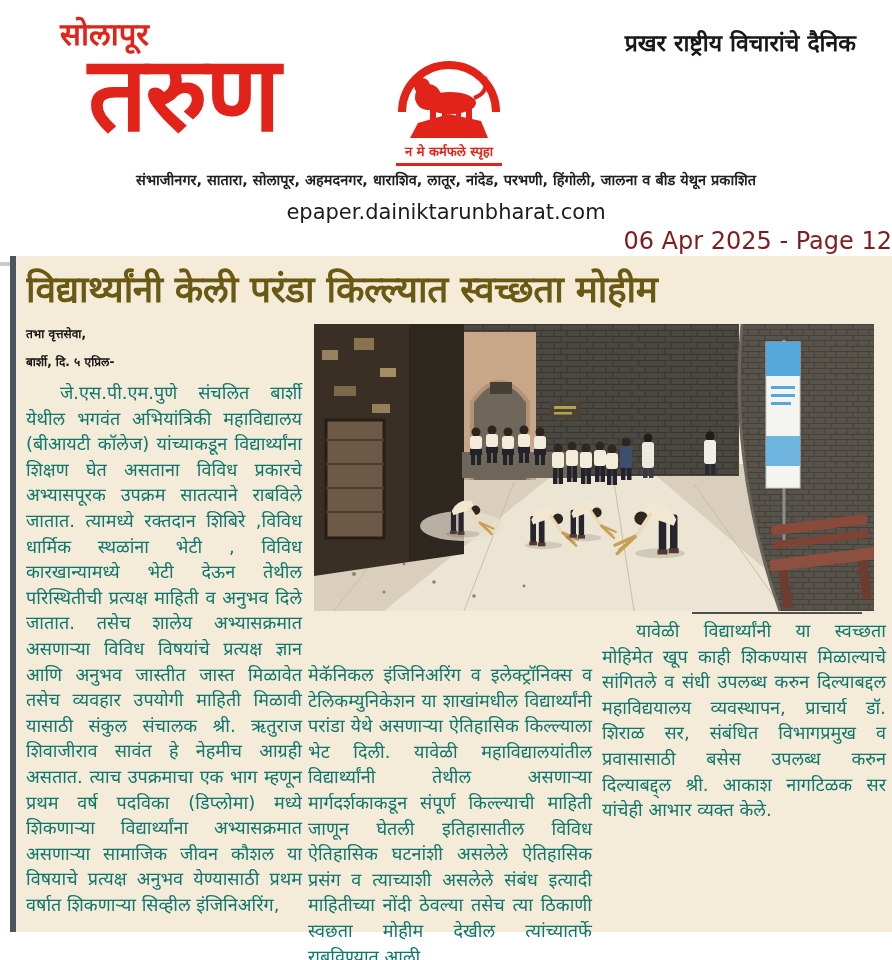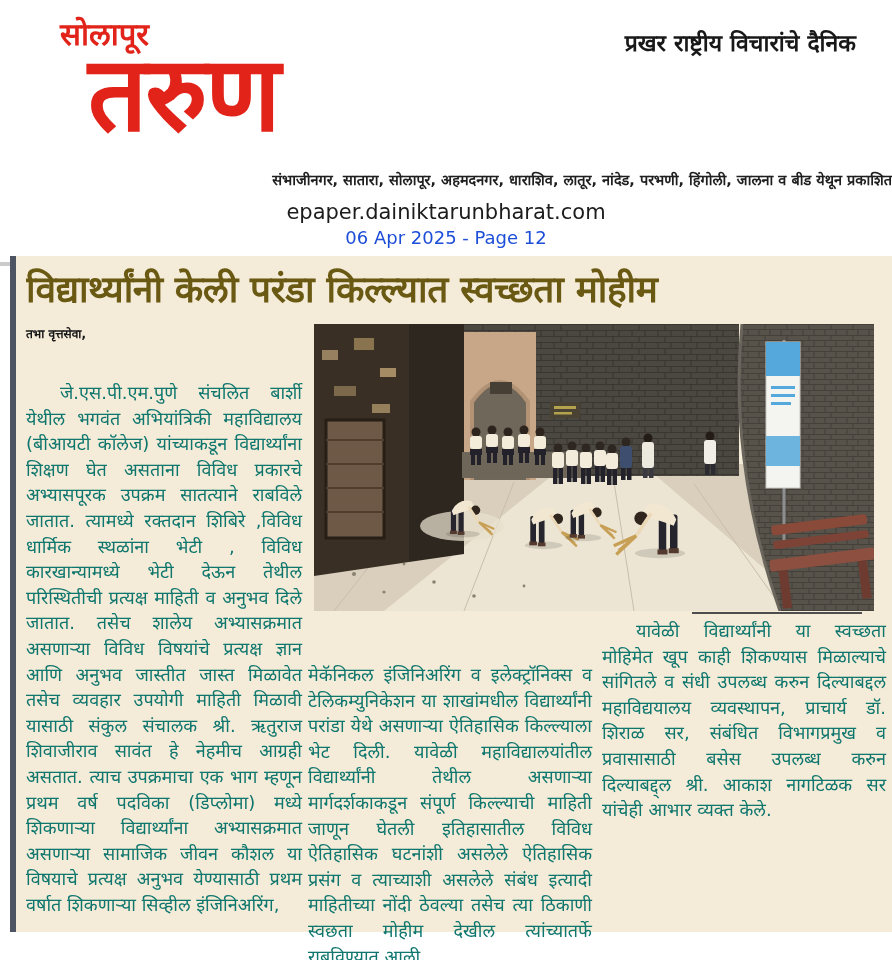--- a/index.html
+++ b/index.html
@@ -7,23 +7,23 @@
         font-family:"DejaVu Sans","Liberation Sans",sans-serif;}
   .abs{position:absolute;}
 
   
   .edition{left:60px;top:12px;font-size:31px;font-weight:700;color:#e2231a;}
   .big-title{font-size:104px;line-height:1;font-weight:700;color:#e2231a;letter-spacing:-2px;white-space:nowrap;}
   .t1{left:88px;top:42px;}
   .t2{left:514px;top:42px;}
   .logo-box{left:388px;top:50px;width:122px;height:124px;}
   .tagline{right:36px;top:26px;font-size:23px;font-weight:700;color:#181818;}
-  .cities{left:0;top:169px;width:100%;text-align:right;font-size:14.5px;font-weight:700;color:#1f1f1f;}
+  .cities{left:0;top:169px;width:100%;text-align:center;font-size:14.5px;font-weight:700;color:#1f1f1f;}
   .epaper-url{left:0;top:200px;width:100%;text-align:center;font-size:21px;color:#1c1c1c;}
-  .date-page{left:0;top:227px;width:100%;text-align:center;font-size:18px;color:#1d4ed8;}
+  .date-page{left:0;top:227px;width:100%;text-align:right;font-size:24px;color:#7f1d1d;}
   .top-rule{left:0;top:262px;width:892px;height:4px;background:#cbcbcb;}
 
   
   .article{left:10px;top:256px;width:882px;height:676px;}
   .leftbar{left:0;top:0;width:6px;height:676px;background:#4d5563;}
   .article-inner{left:6px;top:0;width:876px;height:676px;background:#f4ecd8;}
   .headline{left:10px;top:6px;width:858px;font-size:37px;font-weight:700;color:#6a5913;
             white-space:nowrap;overflow:hidden;letter-spacing:-0.5px;}
   .byline{left:10px;top:64px;font-size:12px;font-weight:700;color:#151515;line-height:28px;}
   .body-text{font-size:18px;line-height:25.6px;text-align:justify;color:#0f766e;}
@@ -38,35 +38,52 @@
 </head>
 <body>
 
 <div id="page">
 
   <div class="abs edition">सोलापूर</div>
   <div class="abs tagline">प्रखर राष्ट्रीय विचारांचे दैनिक</div>
 
   <div class="abs big-title t1">तरुण</div>
 
+  <div class="abs logo-box">
+    <svg width="122" height="124" viewBox="0 0 122 124">
+      <path d="M14,62 A47,47 0 0 1 108,62" fill="none" stroke="#e2231a" stroke-width="8"></path>
+      <polygon points="22,88 100,88 93,71 61,64 30,73" fill="#e2231a"></polygon>
+      <ellipse cx="62" cy="53" rx="26" ry="11" fill="#e2231a"></ellipse>
+      <circle cx="40" cy="47" r="13" fill="#e2231a"></circle>
+      <circle cx="34" cy="36" r="8" fill="#e2231a"></circle>
+      <rect x="42" y="58" width="6" height="15" fill="#e2231a"></rect>
+      <rect x="54" y="60" width="5" height="13" fill="#e2231a"></rect>
+      <rect x="68" y="60" width="5" height="13" fill="#e2231a"></rect>
+      <rect x="78" y="58" width="6" height="15" fill="#e2231a"></rect>
+      <path d="M86,48 q15,-5 11,-21" fill="none" stroke="#e2231a" stroke-width="4"></path>
+      <text x="61" y="106" text-anchor="middle" font-size="13" font-weight="bold" fill="#e2231a">न मे कर्मफले स्पृहा</text>
+      <rect x="8" y="113" width="106" height="3" fill="#e2231a"></rect>
+    </svg>
+  </div>
 
 
   <div class="abs cities">संभाजीनगर, सातारा, सोलापूर, अहमदनगर, धाराशिव, लातूर, नांदेड, परभणी, हिंगोली, जालना व बीड येथून प्रकाशित</div>
   <div class="abs epaper-url">epaper.dainiktarunbharat.com</div>
   <div class="abs date-page">06 Apr 2025 - Page 12</div>
   <div class="abs top-rule"></div>
 
   <div class="abs article">
     <div class="abs leftbar"></div>
     <div class="abs article-inner">
 
       <h1 class="abs headline" style="margin:0;">विद्यार्थ्यांनी केली परंडा किल्ल्यात स्वच्छता मोहीम</h1>
 
       <div class="abs byline">
         <div>तभा वृत्तसेवा,</div>
+        <div>बार्शी, दि. ५ एप्रिल-</div>
       </div>
 
       <div class="abs body-text col1">
         <p class="indent">जे.एस.पी.एम.पुणे संचलित बार्शी येथील भगवंत अभियांत्रिकी महाविद्यालय (बीआयटी कॉलेज) यांच्याकडून विद्यार्थ्यांना शिक्षण घेत असताना विविध प्रकारचे अभ्यासपूरक उपक्रम सातत्याने राबविले जातात. त्यामध्ये रक्तदान शिबिरे ,विविध धार्मिक स्थळांना भेटी , विविध कारखान्यामध्ये भेटी देऊन तेथील परिस्थितीची प्रत्यक्ष माहिती व अनुभव दिले जातात. तसेच शालेय अभ्यासक्रमात असणाऱ्या विविध विषयांचे प्रत्यक्ष ज्ञान आणि अनुभव जास्तीत जास्त मिळावेत तसेच व्यवहार उपयोगी माहिती मिळावी यासाठी संकुल संचालक श्री. ऋतुराज शिवाजीराव सावंत हे नेहमीच आग्रही असतात. त्याच उपक्रमाचा एक भाग म्हणून प्रथम वर्ष पदविका (डिप्लोमा) मध्ये शिकणाऱ्या विद्यार्थ्यांना अभ्यासक्रमात असणाऱ्या सामाजिक जीवन कौशल या विषयाचे प्रत्यक्ष अनुभव येण्यासाठी प्रथम वर्षात शिकणाऱ्या सिव्हील इंजिनिअरिंग,</p>
       </div>
 
       <div class="abs photo-frame">
         <svg width="560" height="287" viewBox="0 0 560 287">
           <defs>
             <pattern id="bricks" width="26" height="12" patternUnits="userSpaceOnUse">

